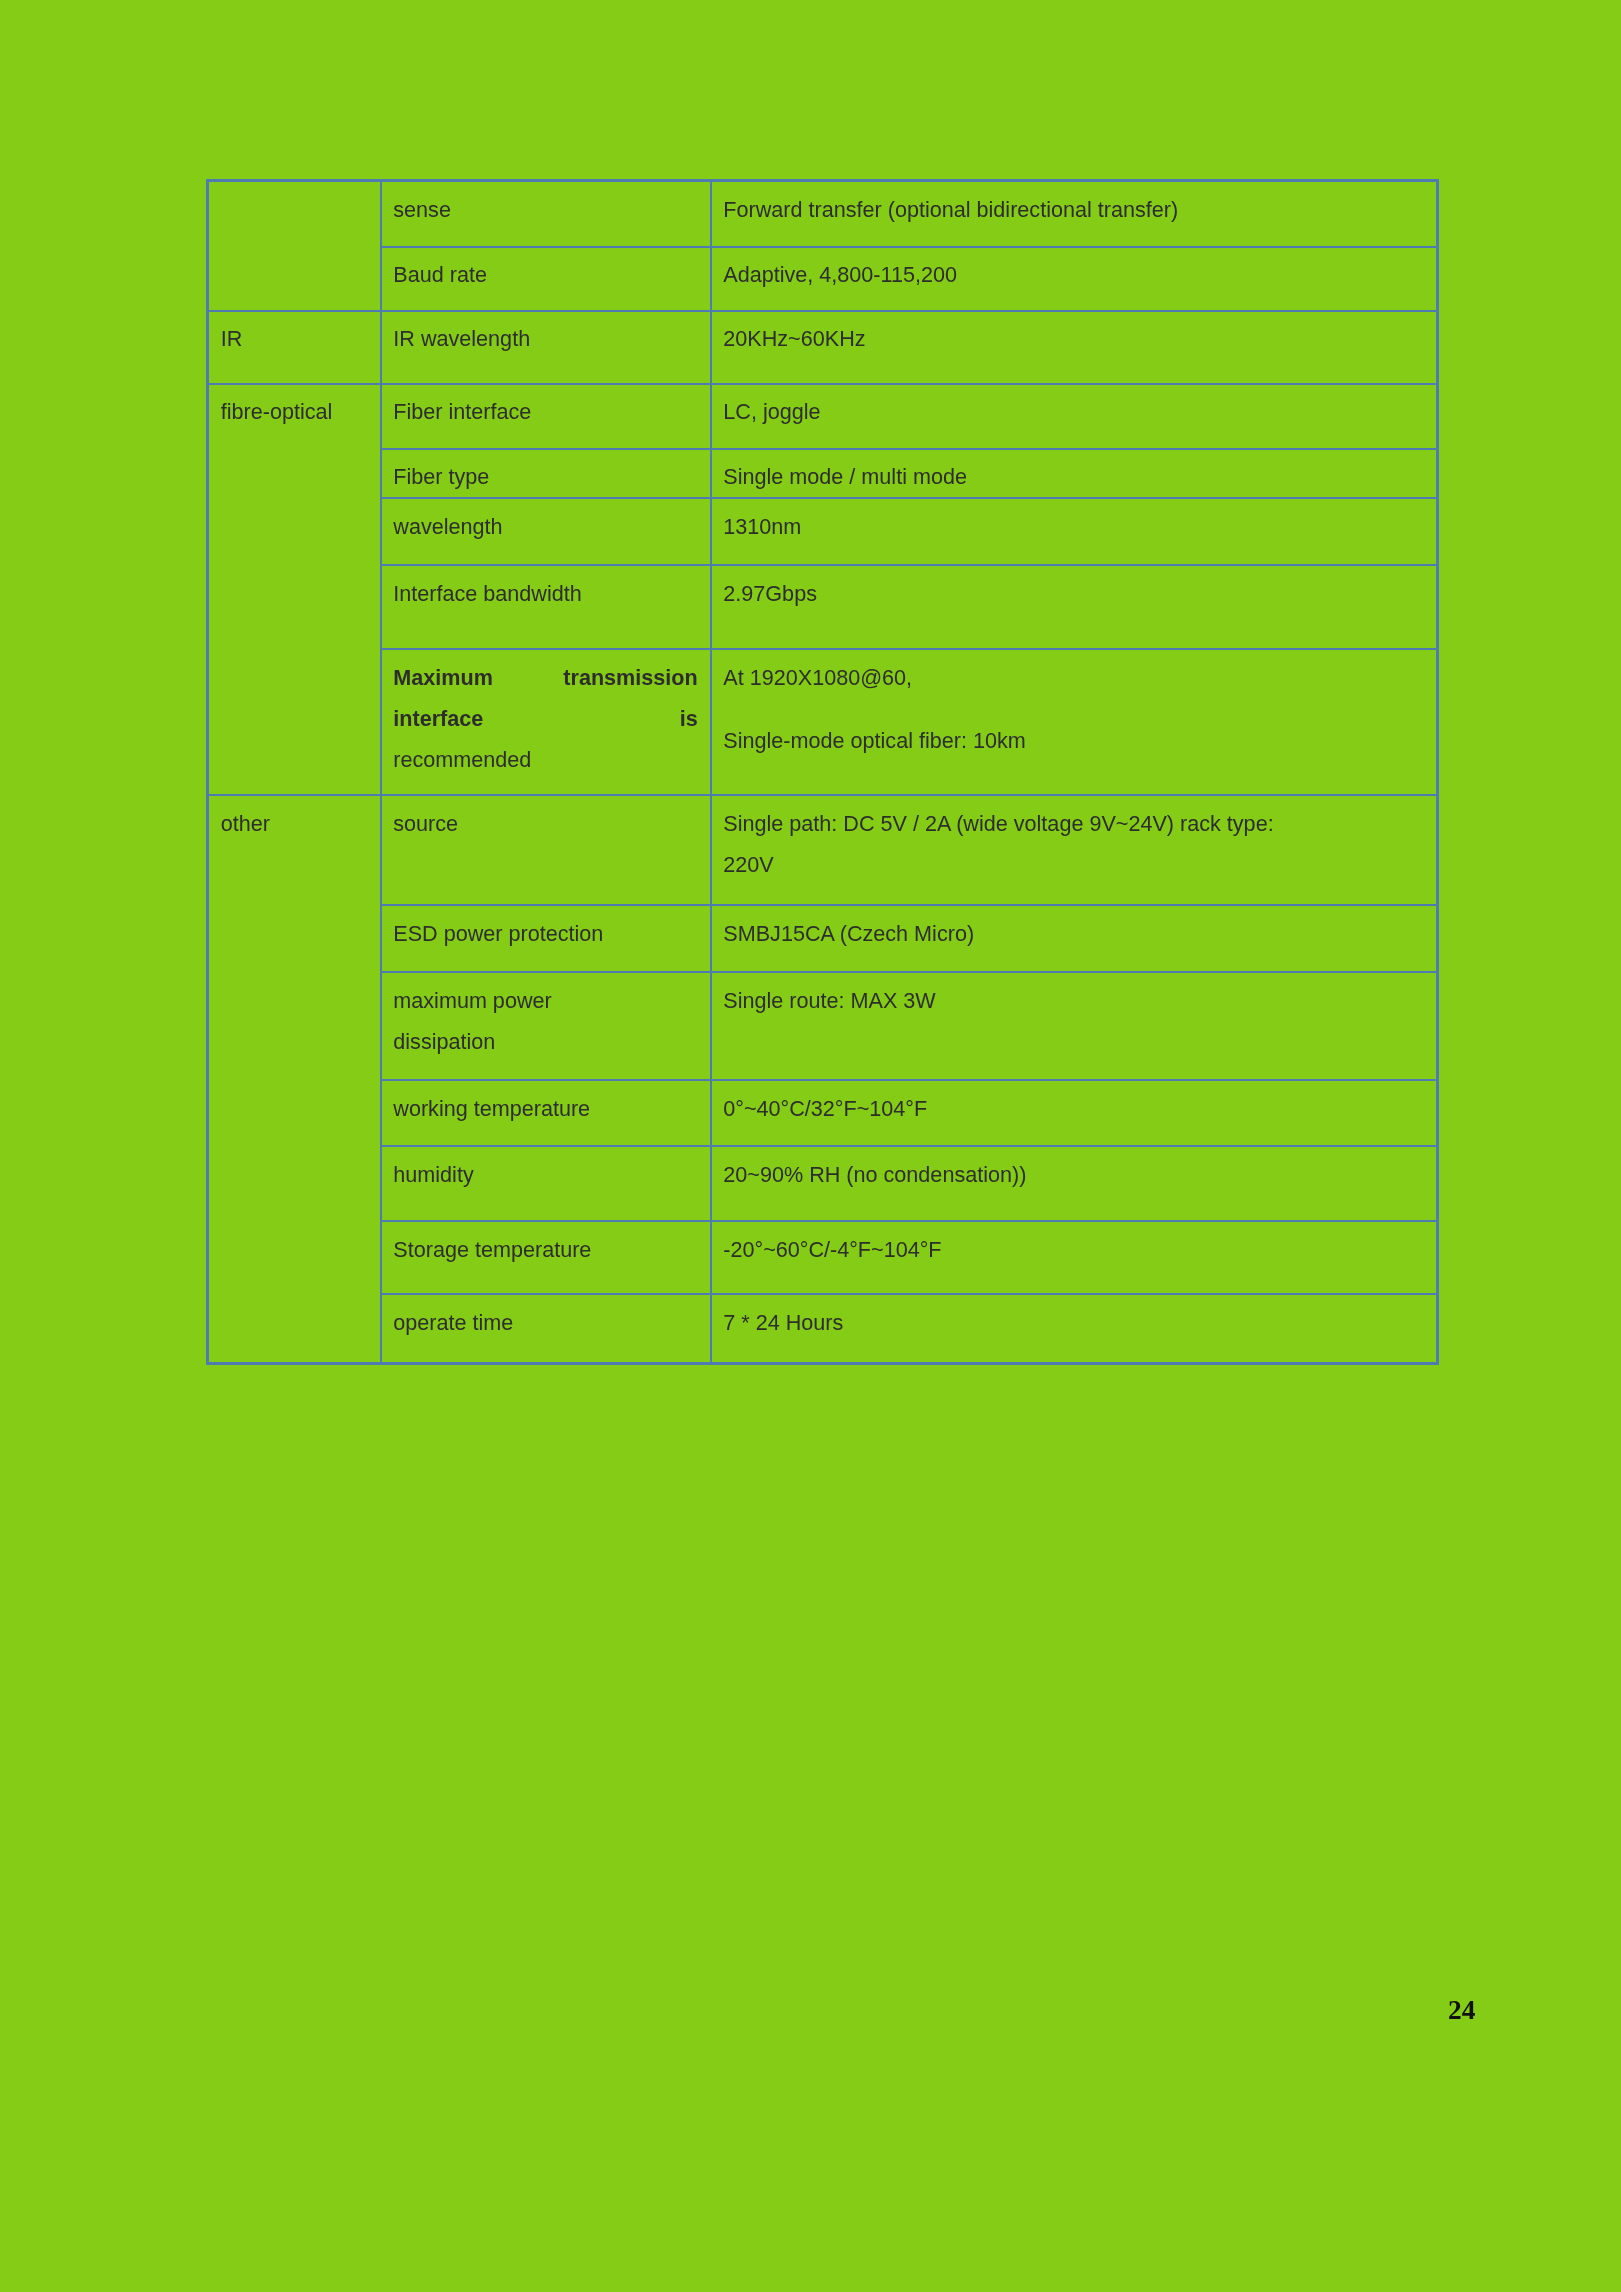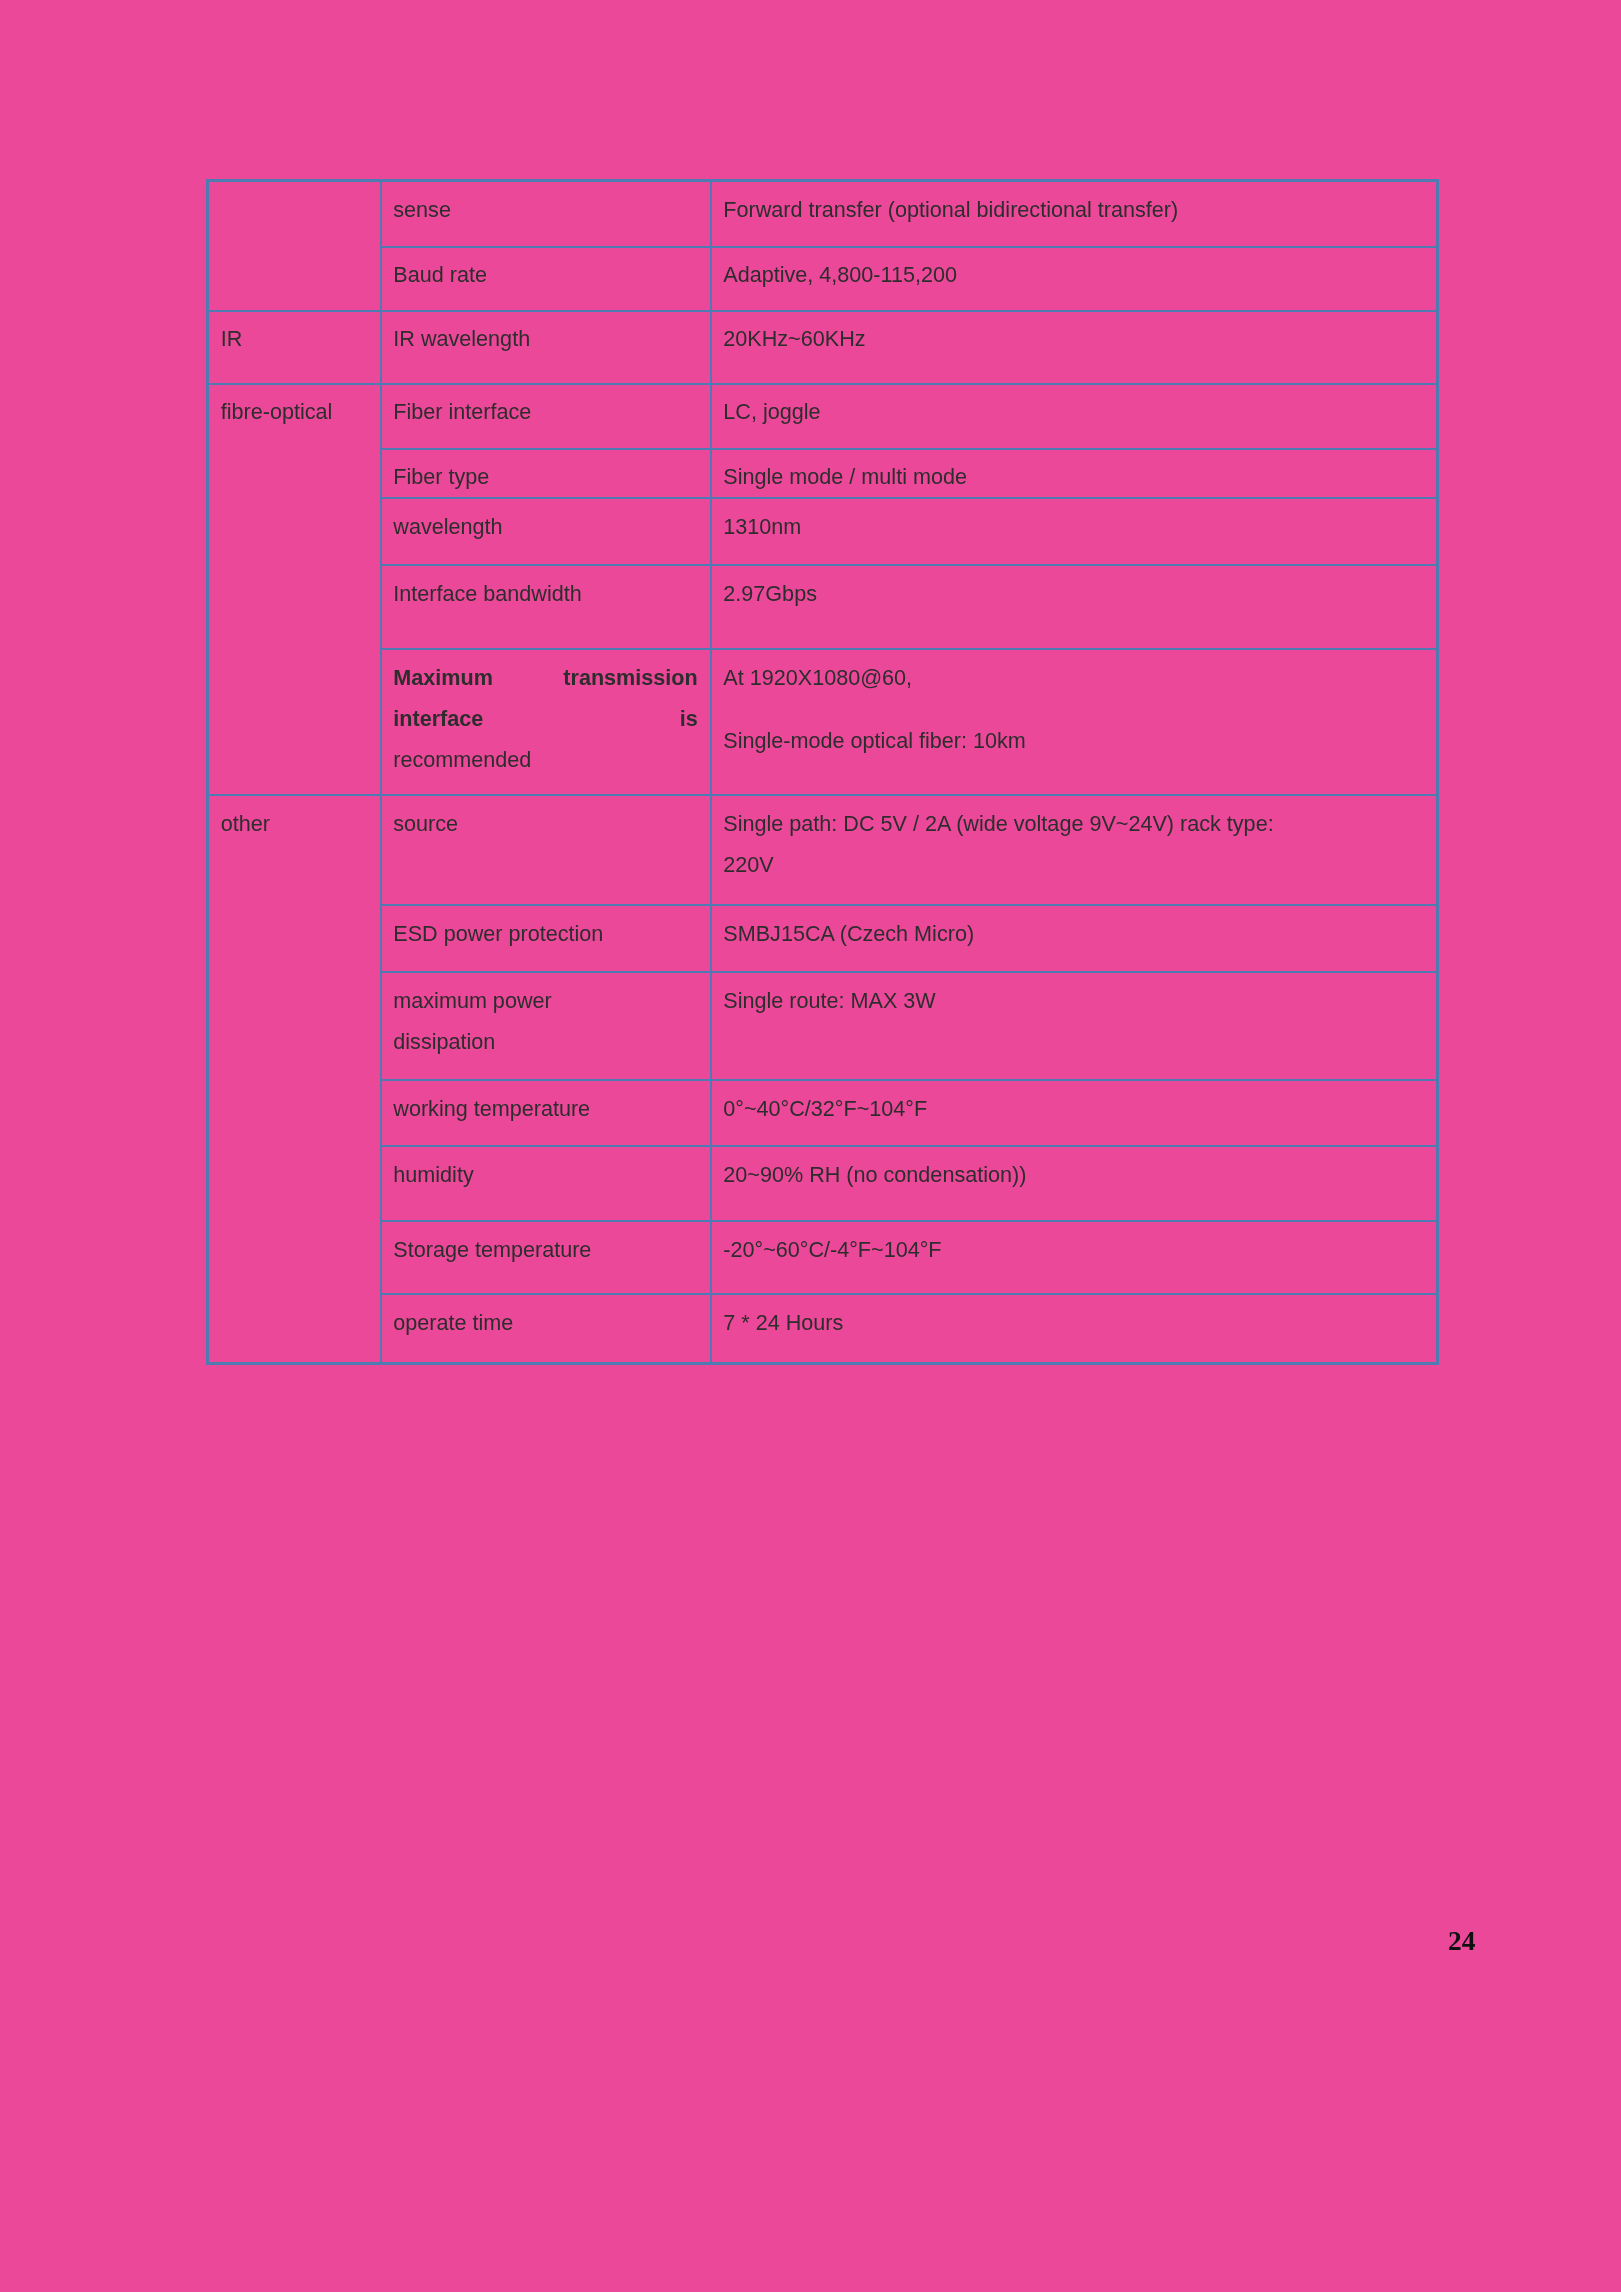--- a/index.html
+++ b/index.html
@@ -1,20 +1,20 @@
 <!DOCTYPE html>
 <html><head>
 <meta charset="utf-8">
 <style>
   html,body{margin:0;padding:0;background:#ffffff;}
   .page{
     position:relative;
     width:1621px;
     height:2293px;
-    background:#ec4899;
+    background:#84cc16;
     font-family:"Liberation Sans","DejaVu Sans",sans-serif;
     color:#2d2d2d;
     overflow:hidden;
   }
   table.spec{
     position:absolute;
     left:206px;
     top:179px;
     width:1230px;
     table-layout:fixed;
@@ -38,21 +38,21 @@
   }
   .jl{ 
     text-align:justify;
     text-align-last:justify;
     font-weight:bold;
   }
   .para2{ margin-top:21.6px; }
   .page-number{
     position:absolute;
     left:1448px;
-    top:1926px;
+    top:1995px;
     font-family:"Liberation Serif","DejaVu Serif",serif;
     font-weight:bold;
     font-size:27.4px;
     color:#111111;
   }
 </style>
 </head>
 <body>
 
 <div class="page">

